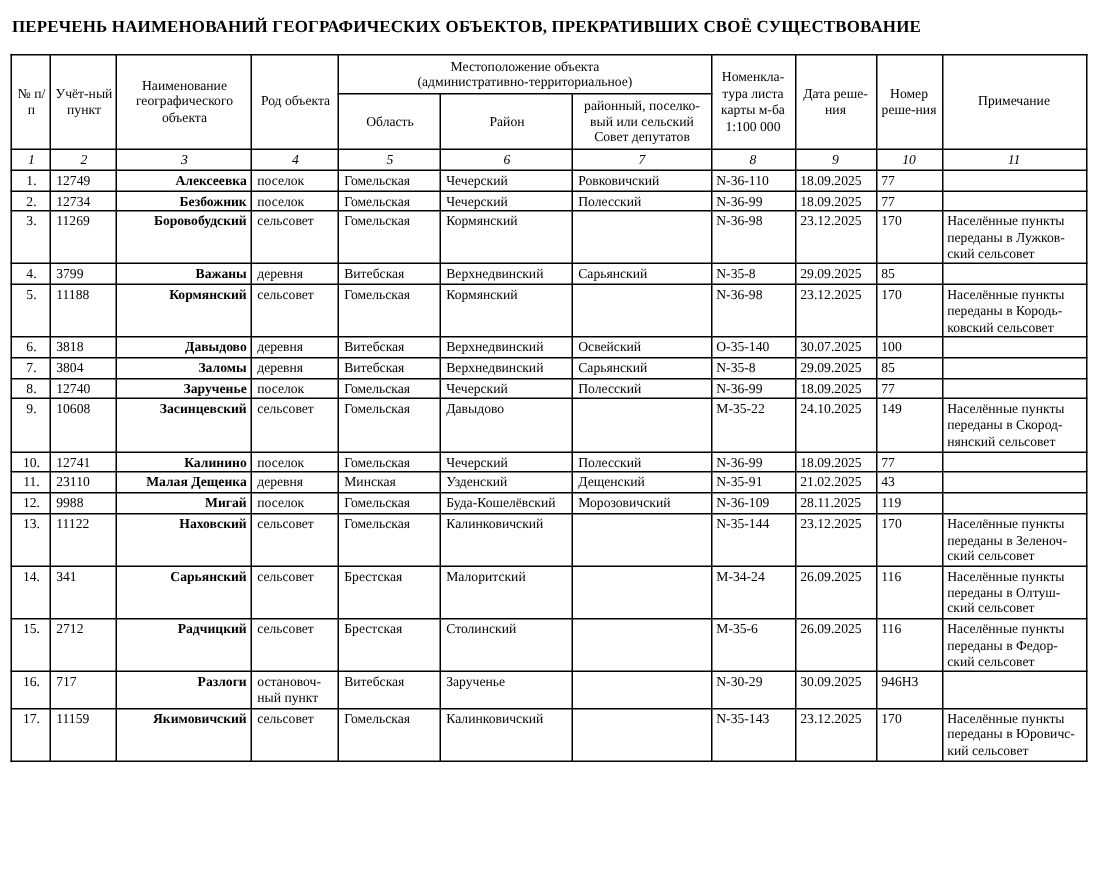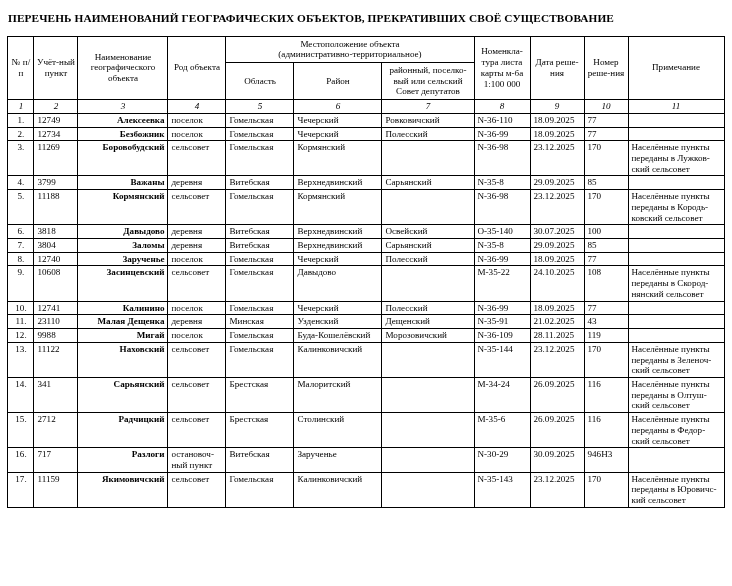--- a/index.html
+++ b/index.html
@@ -240,21 +240,21 @@
       <tr>
         <td class="c-num">9.</td>
         <td class="c-left">10608</td>
         <td class="c-left bold-name">Засинцевский</td>
         <td class="c-left">сельсовет</td>
         <td class="c-left">Гомельская</td>
         <td class="c-left">Давыдово</td>
         <td class="c-left"></td>
         <td class="c-left">M-35-22</td>
         <td class="c-left">24.10.2025</td>
-        <td class="c-left">108</td>
+        <td class="c-left">149</td>
         <td class="note">Населённые пункты переданы в Скород-нянский сельсовет</td>
       </tr>
       <tr>
         <td class="c-num">10.</td>
         <td class="c-left">12741</td>
         <td class="c-left bold-name">Калинино</td>
         <td class="c-left">поселок</td>
         <td class="c-left">Гомельская</td>
         <td class="c-left">Чечерский</td>
         <td class="c-left">Полесский</td>

